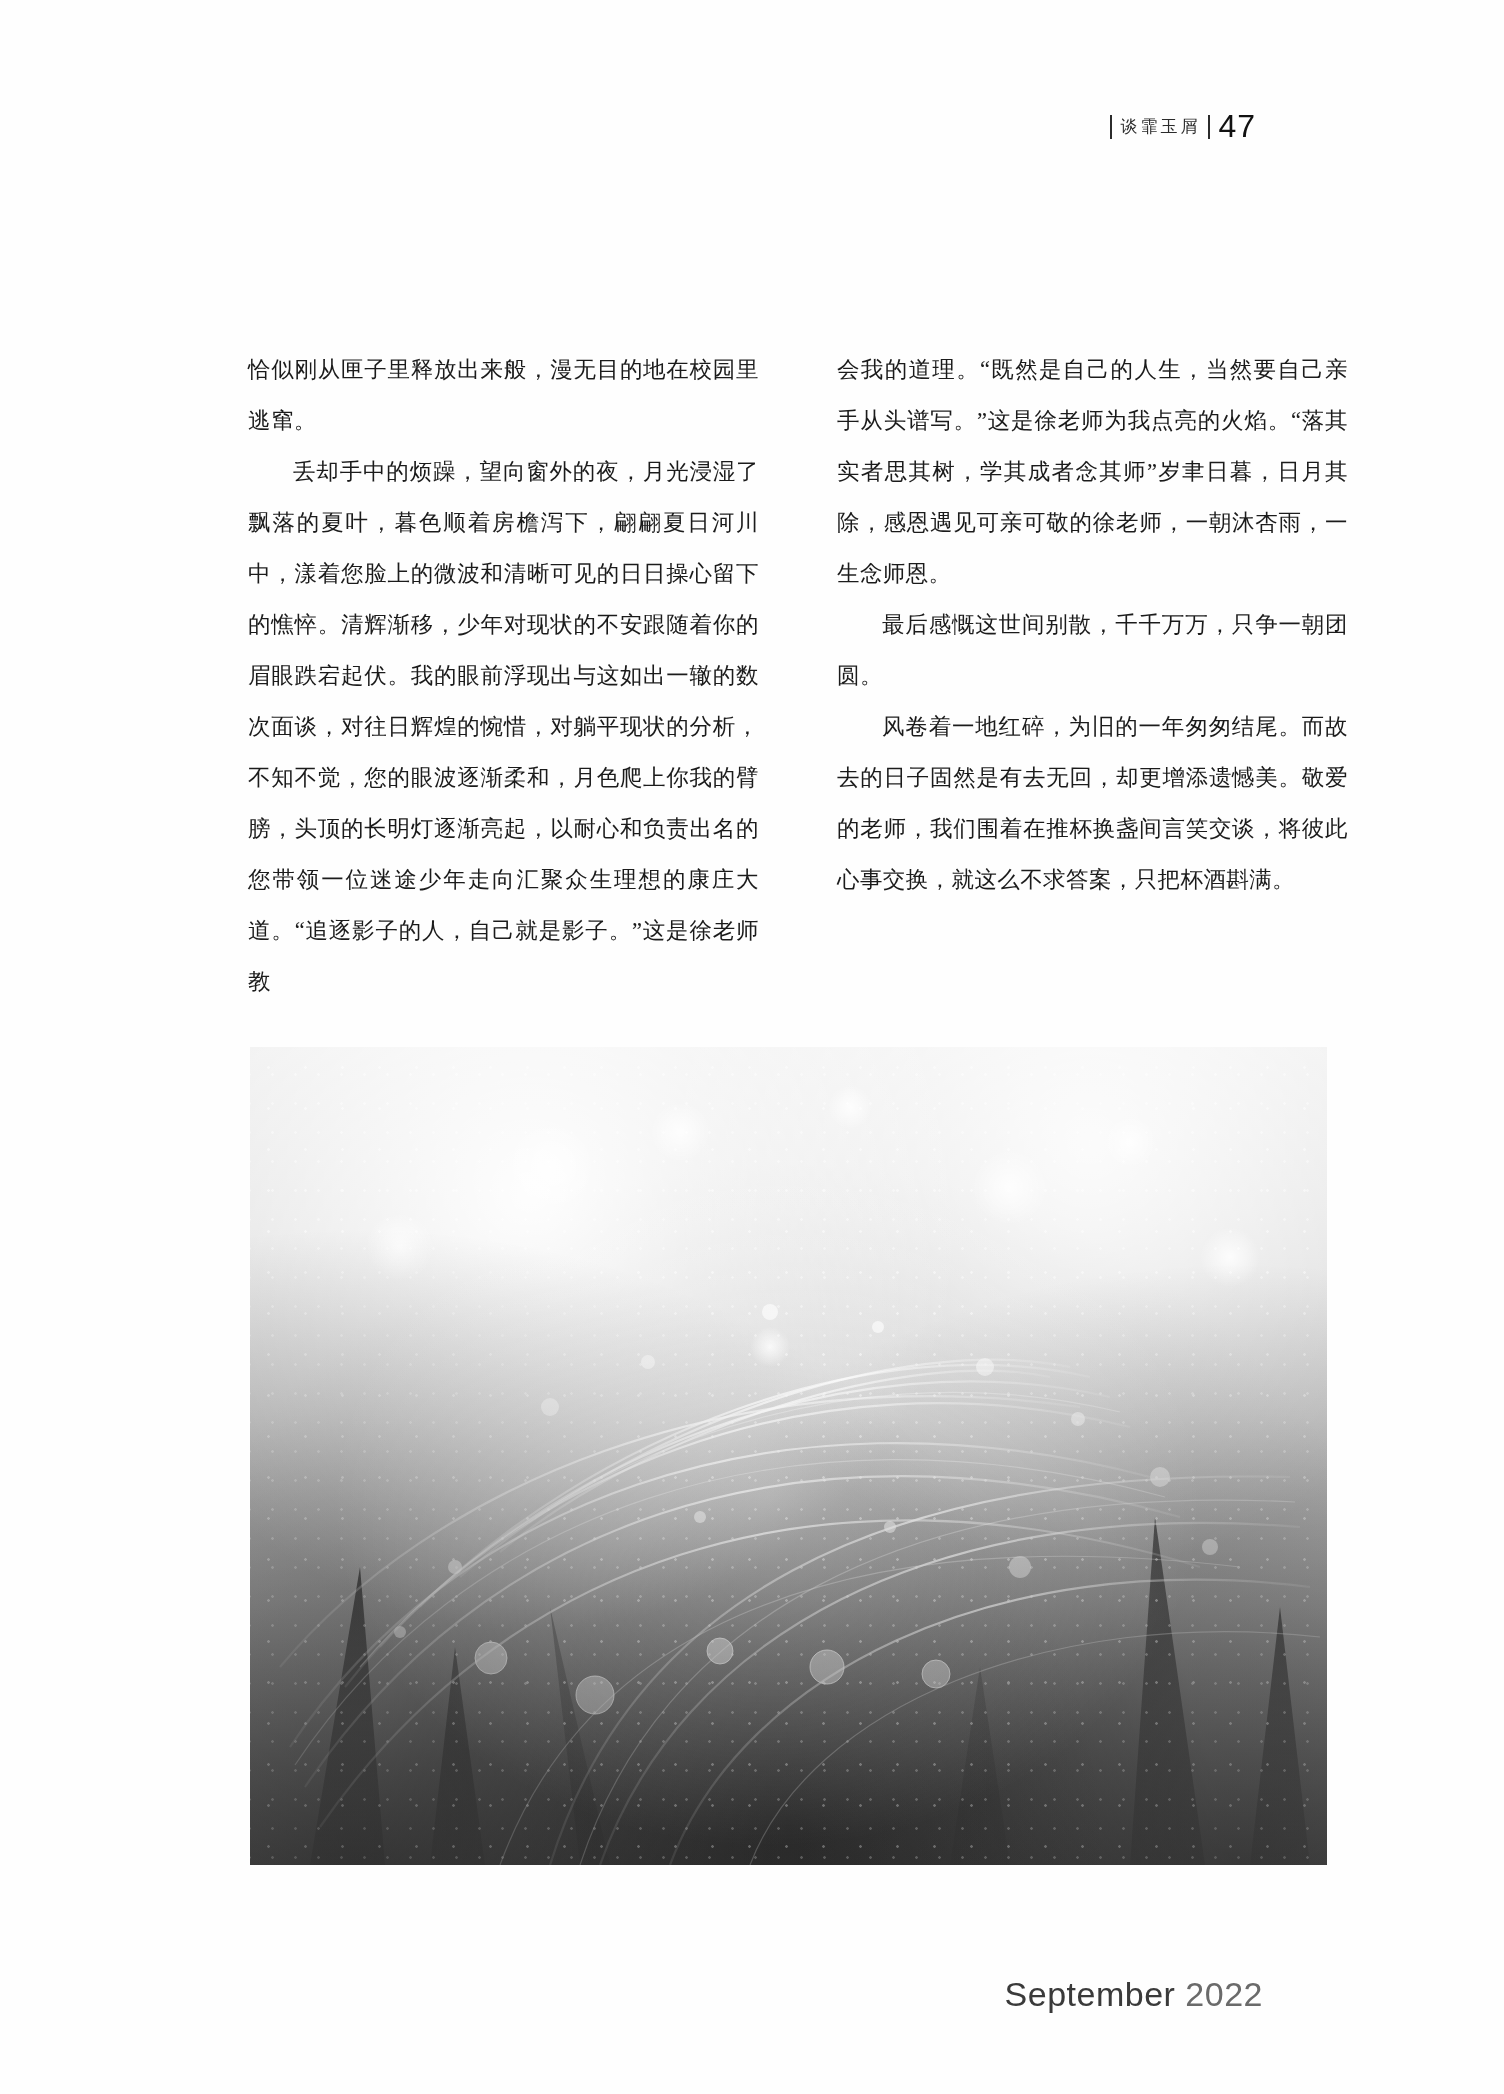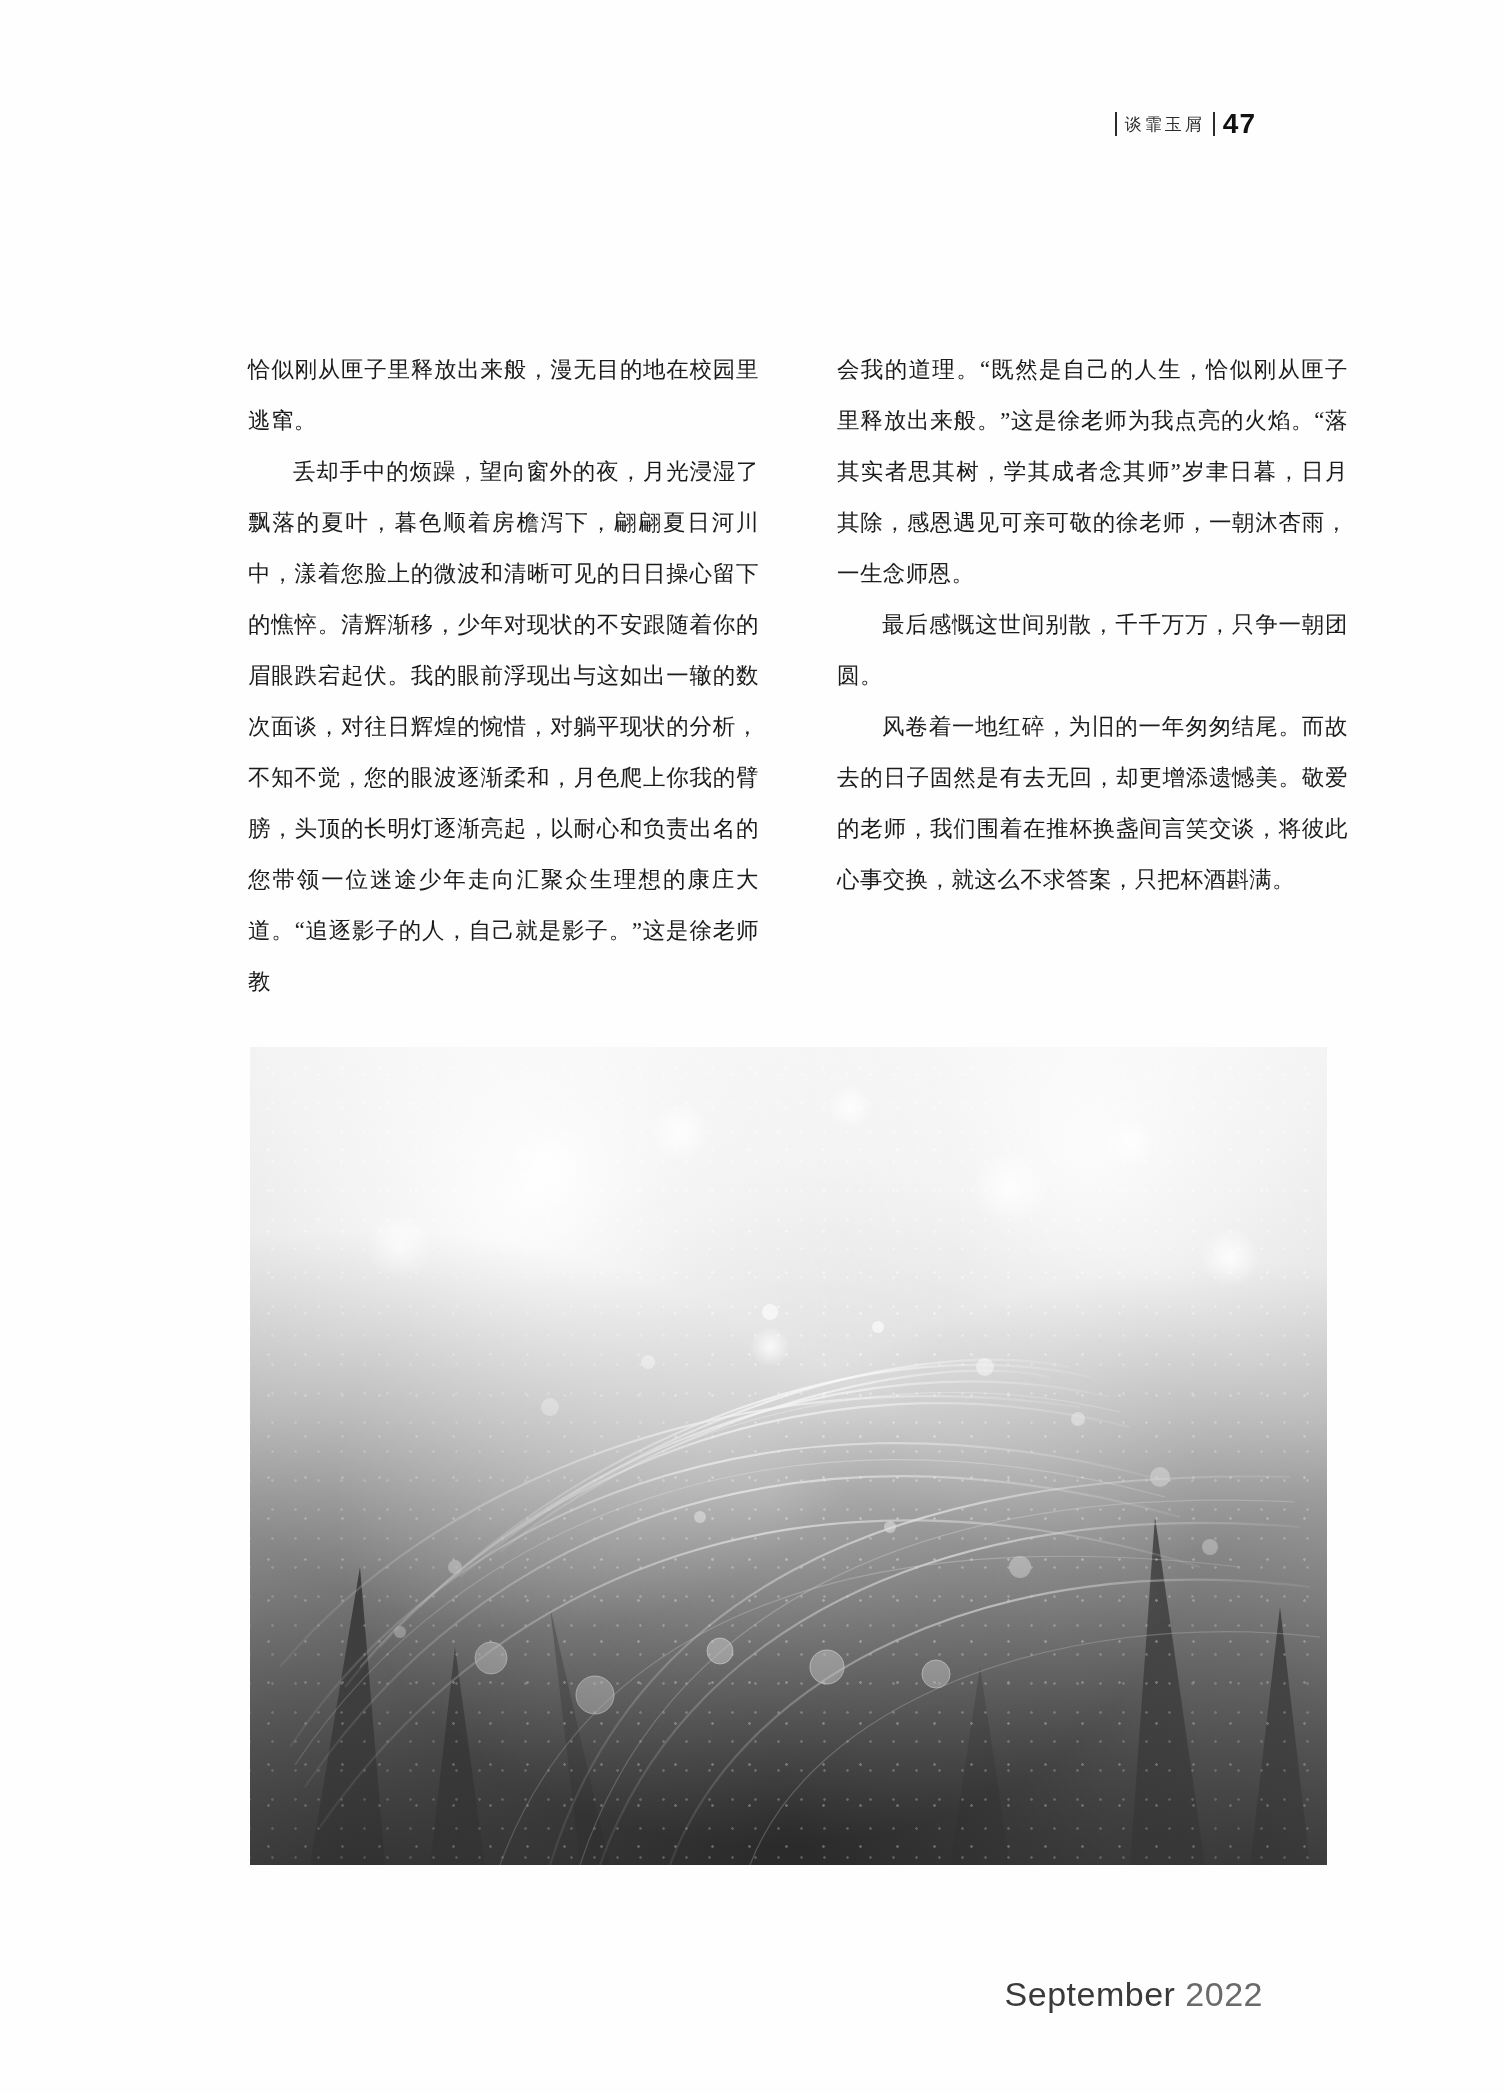--- a/index.html
+++ b/index.html
@@ -38,22 +38,22 @@
     background: #2b2b2b;
     display: inline-block;
   }
   .header .section-name {
     font-size: 17px;
     letter-spacing: 3px;
     color: #2b2b2b;
     font-family: "Liberation Sans", "DejaVu Sans", sans-serif;
   }
   .header .page-no {
-    font-size: 28px;
-    font-weight: 700;
+    font-size: 32px;
+    font-weight: 400;
     color: #111;
     letter-spacing: 1px;
   }
 
   
   .columns {
     position: absolute;
     top: 344px;
     left: 248px;
     width: 1100px;
@@ -147,21 +147,21 @@
   </div>
 
   <div class="columns">
 
     <div class="col">
       <p>恰似刚从匣子里释放出来般，漫无目的地在校园里逃窜。</p>
       <p class="indent">丢却手中的烦躁，望向窗外的夜，月光浸湿了飘落的夏叶，暮色顺着房檐泻下，翩翩夏日河川中，漾着您脸上的微波和清晰可见的日日操心留下的憔悴。清辉渐移，少年对现状的不安跟随着你的眉眼跌宕起伏。我的眼前浮现出与这如出一辙的数次面谈，对往日辉煌的惋惜，对躺平现状的分析，不知不觉，您的眼波逐渐柔和，月色爬上你我的臂膀，头顶的长明灯逐渐亮起，以耐心和负责出名的您带领一位迷途少年走向汇聚众生理想的康庄大道。“追逐影子的人，自己就是影子。”这是徐老师教</p>
     </div>
 
     <div class="col">
-      <p>会我的道理。“既然是自己的人生，恰似刚从匣子里释放出来般。”这是徐老师为我点亮的火焰。“落其实者思其树，学其成者念其师”岁聿日暮，日月其除，感恩遇见可亲可敬的徐老师，一朝沐杏雨，一生念师恩。</p>
+      <p>会我的道理。“既然是自己的人生，当然要自己亲手从头谱写。”这是徐老师为我点亮的火焰。“落其实者思其树，学其成者念其师”岁聿日暮，日月其除，感恩遇见可亲可敬的徐老师，一朝沐杏雨，一生念师恩。</p>
       <p class="indent">最后感慨这世间别散，千千万万，只争一朝团圆。</p>
       <p class="indent">风卷着一地红碎，为旧的一年匆匆结尾。而故去的日子固然是有去无回，却更增添遗憾美。敬爱的老师，我们围着在推杯换盏间言笑交谈，将彼此心事交换，就这么不求答案，只把杯酒斟满。</p>
     </div>
 
   </div>
 
   <div class="figure">
     <div class="sky"></div>
     <svg viewBox="0 0 1077 818" preserveAspectRatio="none">
       <defs>

